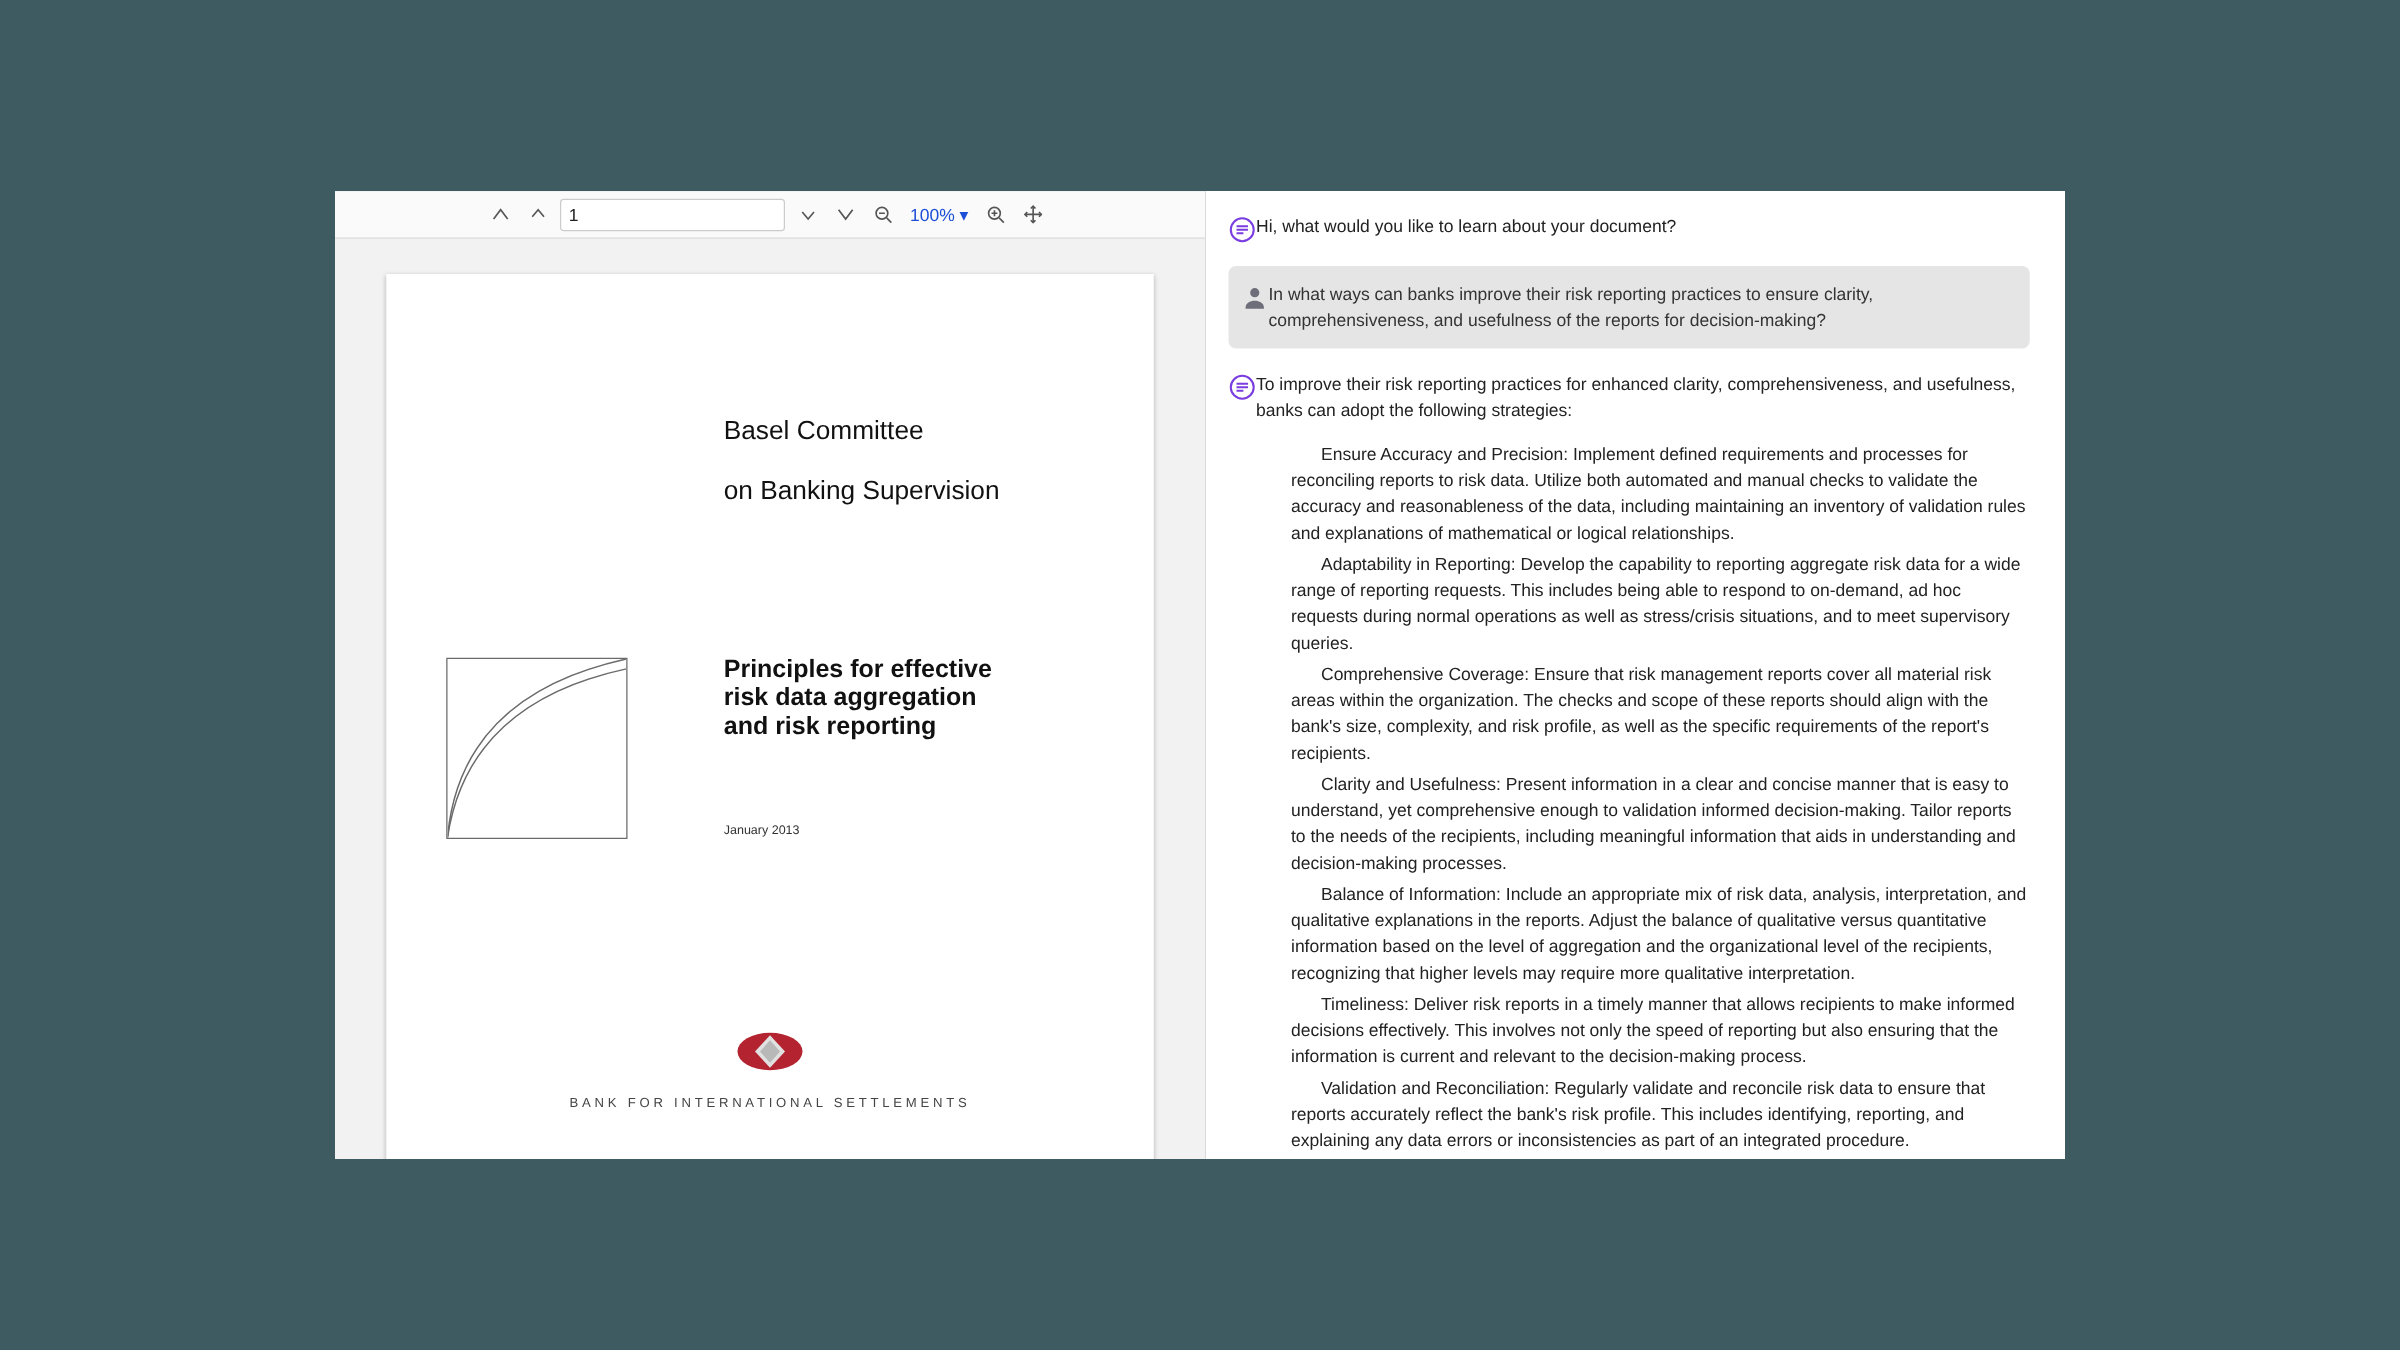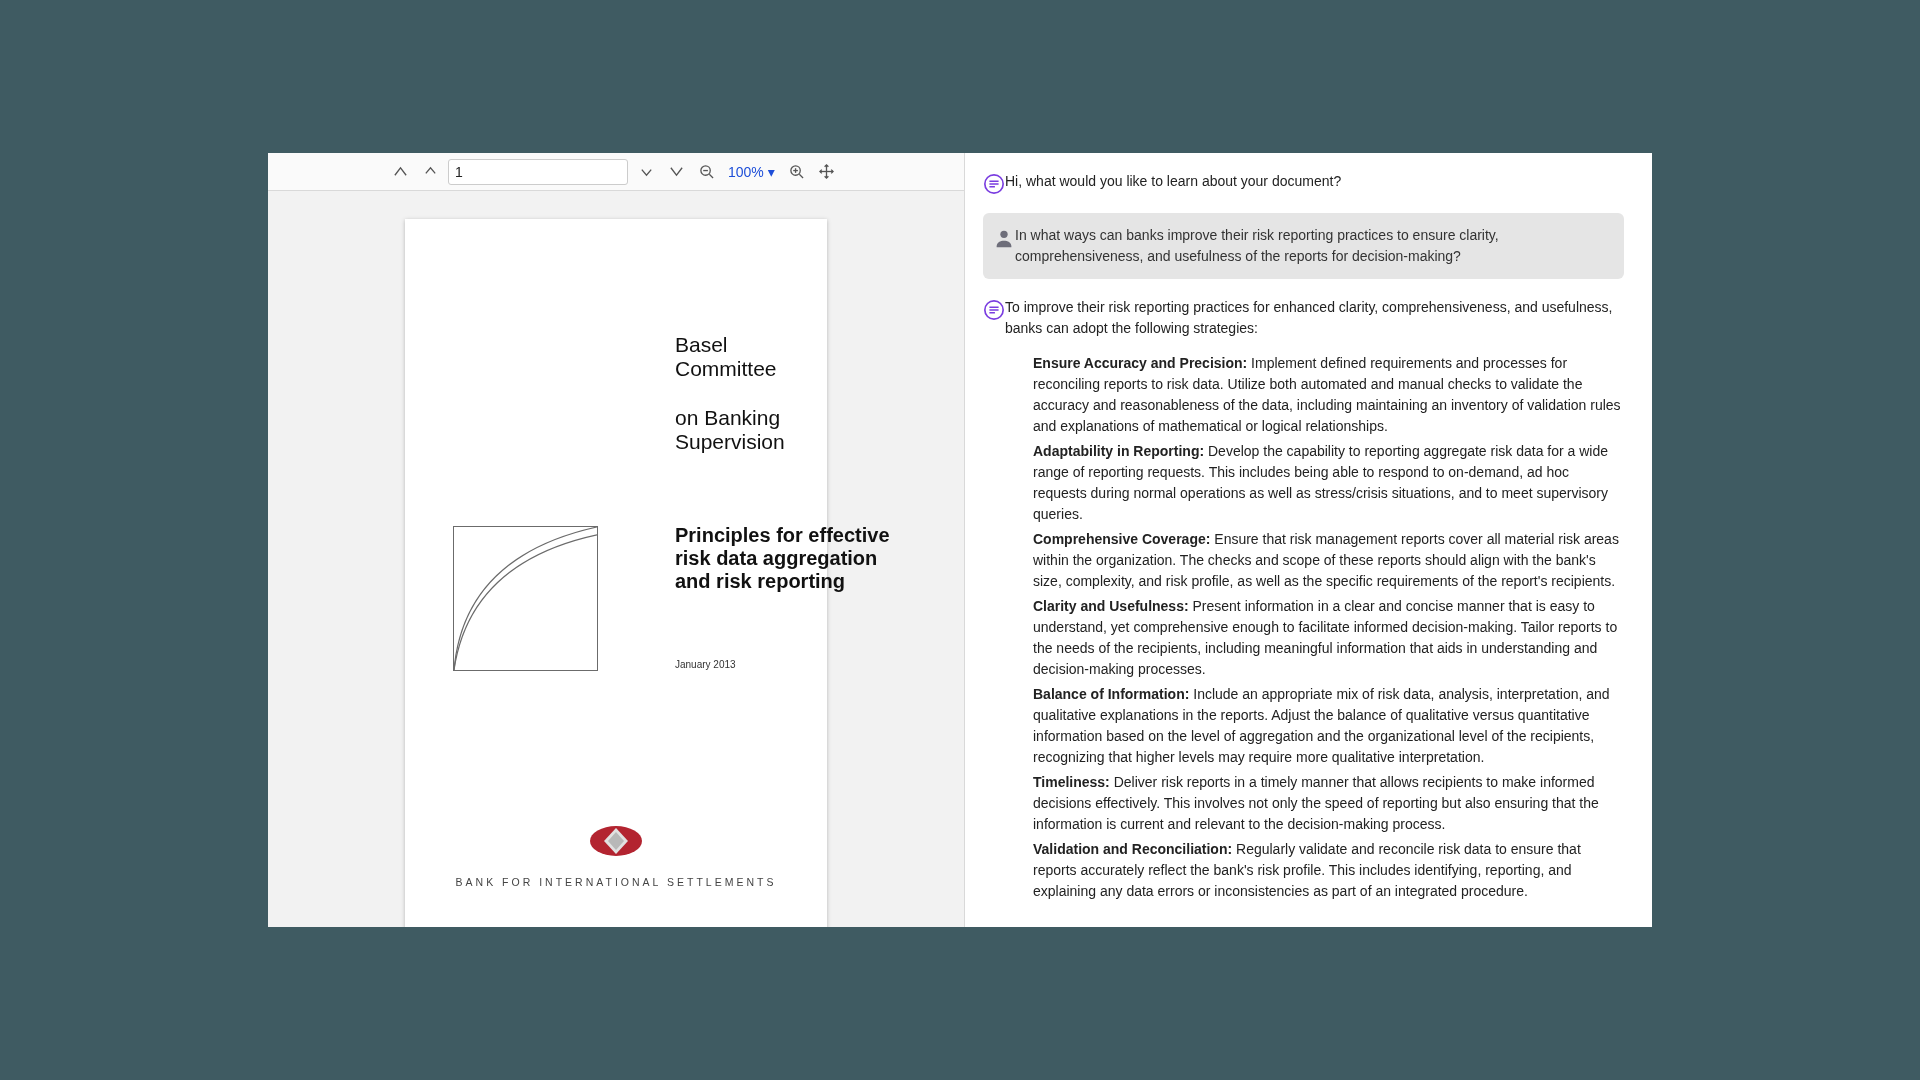--- a/index.html
+++ b/index.html
@@ -65,21 +65,21 @@
     overflow-y: scroll;
     background: #f2f2f2;
     display: flex;
     justify-content: center;
     padding: 28px 0 40px 0;
   }
   .pdf-scroll::-webkit-scrollbar { width: 16px; }
   .pdf-scroll::-webkit-scrollbar-track { background: #e4e4e4; }
   .pdf-scroll::-webkit-scrollbar-thumb { background: #9e9e9e; border-radius: 2px; }
   .pdf-page {
-    width: 422px;
+    width: 614px;
     min-height: 732px;
     background: #fff;
     box-shadow: 0 1px 4px rgba(0,0,0,.25);
     position: relative;
     color: #111;
   }
   .doc-org {
     position: absolute;
     left: 270px; top: 90px;
     font-size: 21px;
@@ -157,21 +157,21 @@
   .msg.user-msg {
     background: #e5e5e5;
     border-radius: 6px;
     padding: 12px 14px 12px 10px;
   }
   .msg.user-msg .body { color: #333; }
   .answer-list {
     margin: 14px 0 14px 28px;
   }
   .answer-item { margin-bottom: 4px; }
-  .answer-item b { font-weight: 700; }
+  .answer-item b { font-weight: 400; margin-left: 24px; }
 </style>
 </head>
 <body>
 
 <div class="app-frame">
 
   <div class="pdf-pane">
 
     <div class="pdf-toolbar">
       <div class="tb-btn">
@@ -285,21 +285,21 @@
         </svg>
       </div>
       <div class="body">
         <div>To improve their risk reporting practices for enhanced clarity, comprehensiveness, and usefulness, banks can adopt the following strategies:</div>
 
         <div class="answer-list">
 
         <div class="answer-item"><b>Ensure Accuracy and Precision:</b><span> Implement defined requirements and processes for reconciling reports to risk data. Utilize both automated and manual checks to validate the accuracy and reasonableness of the data, including maintaining an inventory of validation rules and explanations of mathematical or logical relationships.</span></div>
             <div class="answer-item"><b>Adaptability in Reporting:</b><span> Develop the capability to reporting aggregate risk data for a wide range of reporting requests. This includes being able to respond to on-demand, ad hoc requests during normal operations as well as stress/crisis situations, and to meet supervisory queries.</span></div>
             <div class="answer-item"><b>Comprehensive Coverage:</b><span> Ensure that risk management reports cover all material risk areas within the organization. The checks and scope of these reports should align with the bank's size, complexity, and risk profile, as well as the specific requirements of the report's recipients.</span></div>
-            <div class="answer-item"><b>Clarity and Usefulness:</b><span> Present information in a clear and concise manner that is easy to understand, yet comprehensive enough to facilitate informed decision-making. Tailor reports to the needs of the recipients, including meaningful information that aids in understanding and decision-making processes.</span></div>
+            <div class="answer-item"><b>Clarity and Usefulness:</b><span> Present information in a clear and concise manner that is easy to understand, yet comprehensive enough to validation informed decision-making. Tailor reports to the needs of the recipients, including meaningful information that aids in understanding and decision-making processes.</span></div>
             <div class="answer-item"><b>Balance of Information:</b><span> Include an appropriate mix of risk data, analysis, interpretation, and qualitative explanations in the reports. Adjust the balance of qualitative versus quantitative information based on the level of aggregation and the organizational level of the recipients, recognizing that higher levels may require more qualitative interpretation.</span></div>
             <div class="answer-item"><b>Timeliness:</b><span> Deliver risk reports in a timely manner that allows recipients to make informed decisions effectively. This involves not only the speed of reporting but also ensuring that the information is current and relevant to the decision-making process.</span></div>
             <div class="answer-item"><b>Validation and Reconciliation:</b><span> Regularly validate and reconcile risk data to ensure that reports accurately reflect the bank's risk profile. This includes identifying, reporting, and explaining any data errors or inconsistencies as part of an integrated procedure.</span></div>
           </div>
 
       </div>
     </div>
 
   </div>
 </div>

